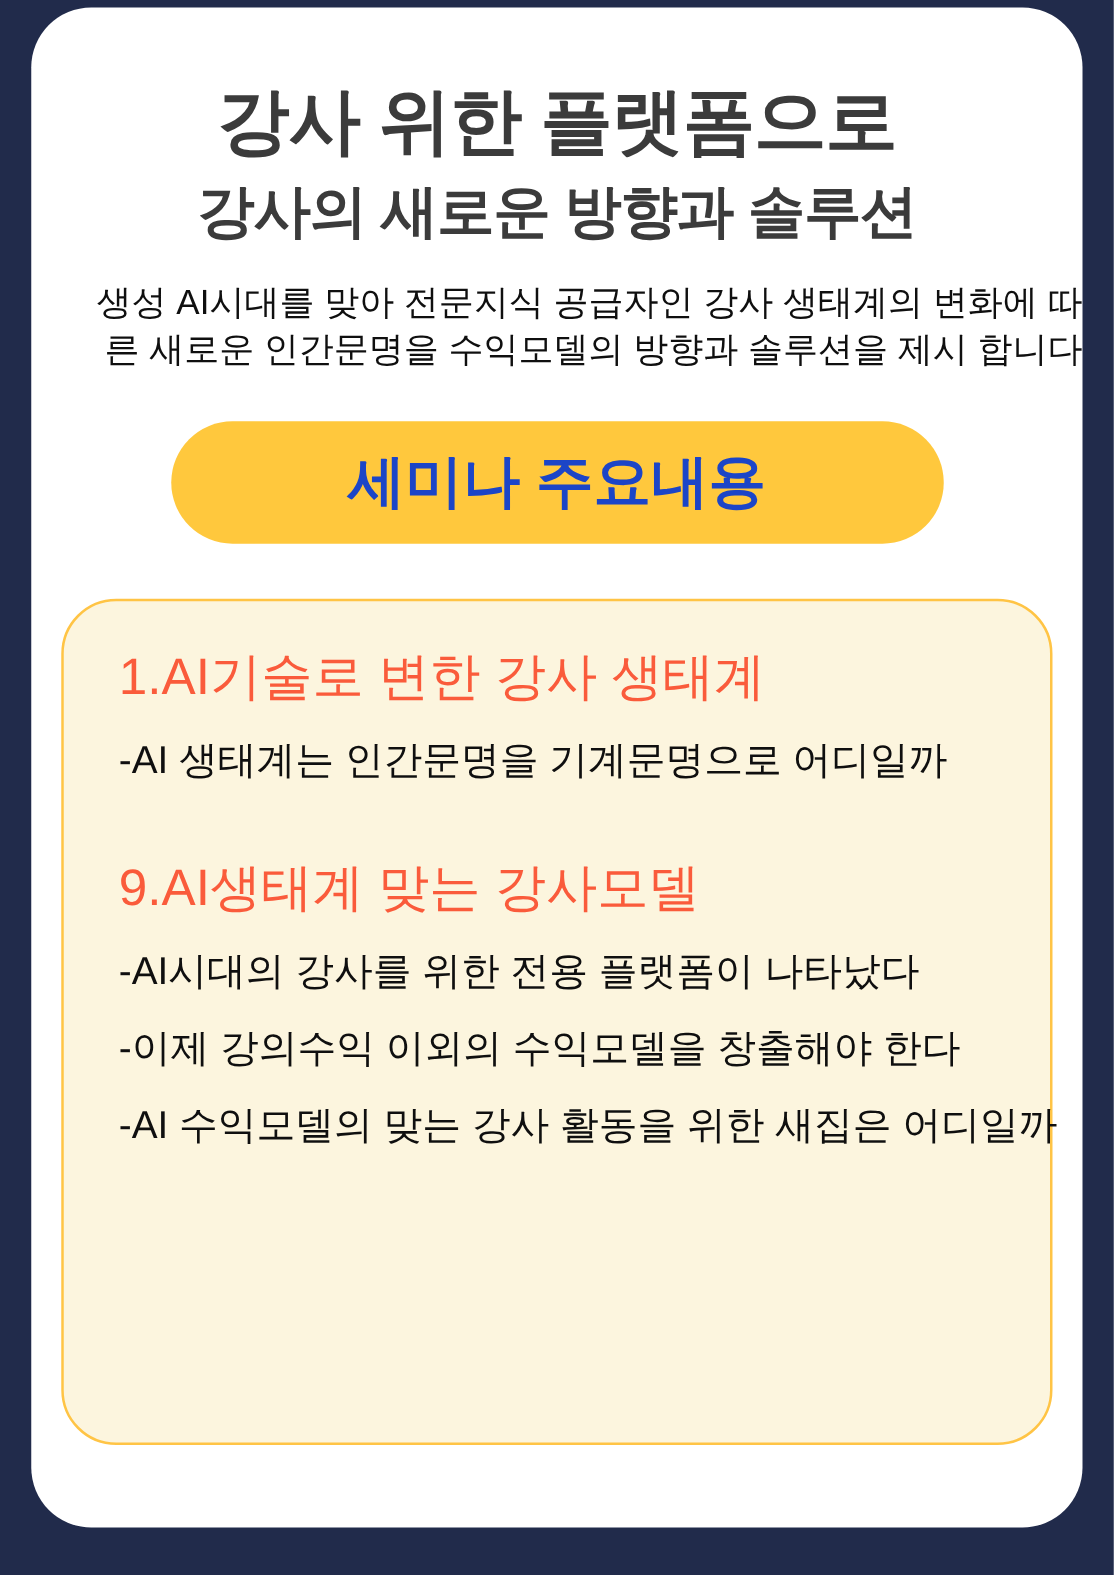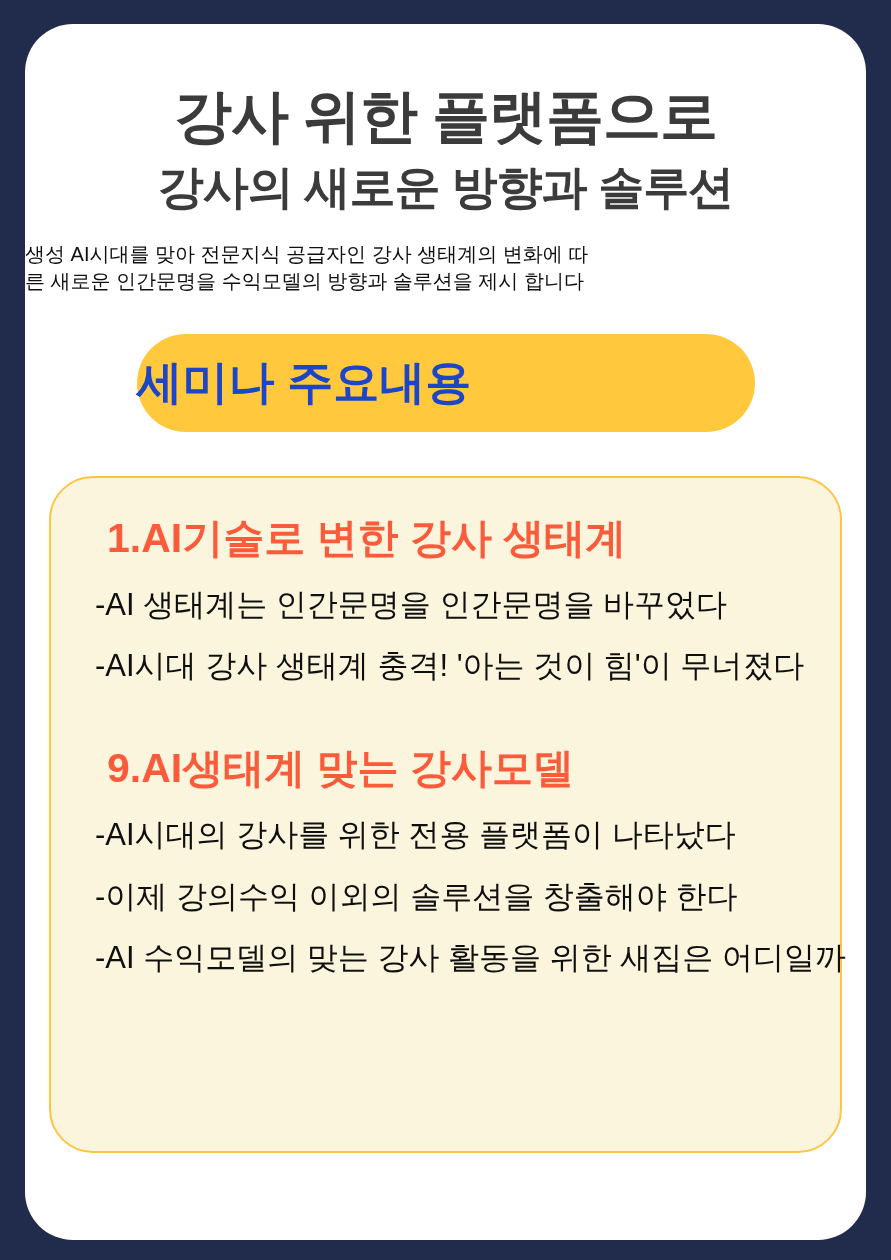--- a/index.html
+++ b/index.html
@@ -16,21 +16,21 @@
   *{box-sizing:border-box;}
   html,body{margin:0;padding:0;}
   body{
     width:891px;height:1260px;
     background:var(--background);
     font-family:"Liberation Sans", sans-serif;
     overflow:hidden;
   }
   .card{
     position:absolute;
-    left:25px;top:24px;
+    left:25px;top:6px;
     width:841px;height:1216px;
     background:var(--card);
     border-radius:48px;
     padding-top:62px;
     overflow:hidden;
   }
   .title{
     text-align:center;
     font-size:58px;
     font-weight:700;
@@ -41,52 +41,52 @@
   .subtitle{
     text-align:center;
     font-size:46px;
     font-weight:700;
     letter-spacing:-1px;
     color:var(--title);
     margin-top:16px;
     line-height:1.05;
   }
   .description{
-    text-align:left;
-    font-size:20px;
+    text-align:right;
+    font-size:28px;
     font-weight:500;
     color:var(--body-text);
     margin-top:30px;
     line-height:1.36;
   }
   .badge{
     width:618px;height:98px;
     margin:38px auto 4px;
     background:var(--badge-bg);
     border-radius:49px;
-    display:flex;align-items:center;justify-content:flex-start;
+    display:flex;align-items:center;justify-content:center;
   }
   .badge-label{
     font-size:46px;
     font-weight:700;
     color:var(--badge-text);
   }
   .panel{
     width:793px;height:677px;
     margin:44px auto 0;
     background:var(--panel-bg);
     border:2px solid var(--panel-border);
     border-radius:44px;
     padding:38px 36px 0 44px;
   }
   .section-heading{
     font-size:41px;
-    font-weight:700;
+    font-weight:400;
     color:var(--section-heading);
-    margin:0 0 0 12px;
+    margin:0 0 0 0;
     line-height:1.1;
   }
   .section-heading.second{margin-top:62px;}
   .section-item{
     font-size:31px;
     font-weight:500;
     color:var(--body-text);
     margin-top:26px;
     line-height:1.15;
     white-space:nowrap;
@@ -105,23 +105,22 @@
     <div>른 새로운 인간문명을 수익모델의 방향과 솔루션을 제시 합니다</div>
   </div>
 
   <div class="badge">
     <span class="badge-label">세미나 주요내용</span>
   </div>
 
   <div class="panel">
 
     <div class="section-heading">1.AI기술로 변한 강사 생태계</div>
-    <div class="section-item">-AI 생태계는 인간문명을 인간문명을 바꾸었다</div>
-    <div class="section-item">-AI시대 강사 생태계 충격! '아는 것이 힘'이 무너졌다</div>
+    <div class="section-item">-AI 생태계는 인간문명을 기계문명으로 어디일까</div>
 
     <div class="section-heading second">9.AI생태계 맞는 강사모델</div>
     <div class="section-item">-AI시대의 강사를 위한 전용 플랫폼이 나타났다</div>
-    <div class="section-item">-이제 강의수익 이외의 솔루션을 창출해야 한다</div>
+    <div class="section-item">-이제 강의수익 이외의 수익모델을 창출해야 한다</div>
     <div class="section-item">-AI 수익모델의 맞는 강사 활동을 위한 새집은 어디일까</div>
 
   </div>
 
 </div>
 
 </body></html>

